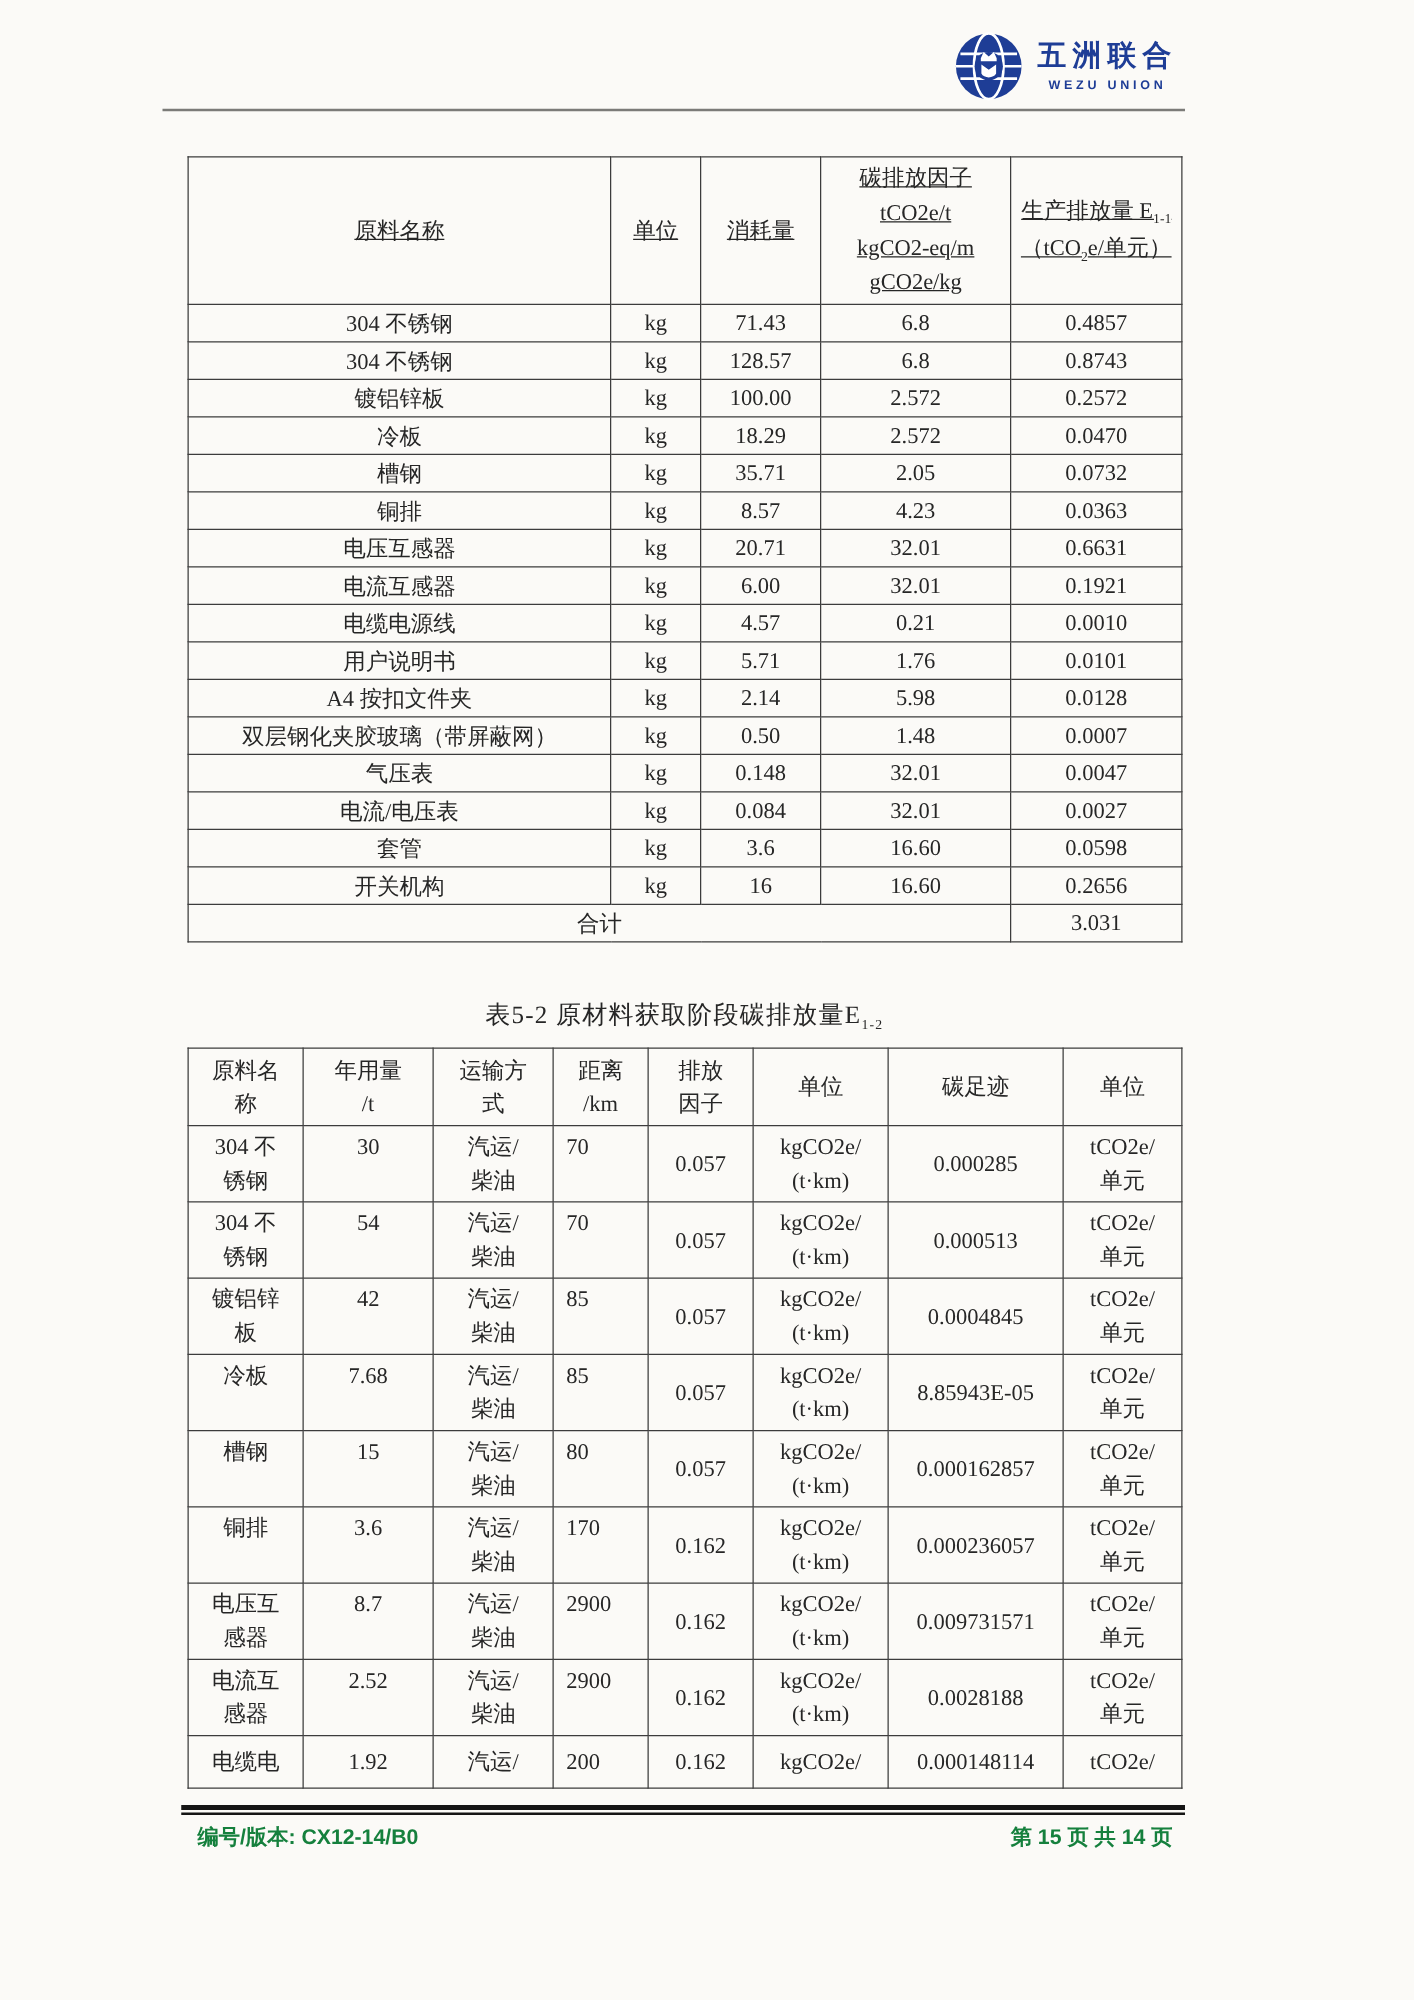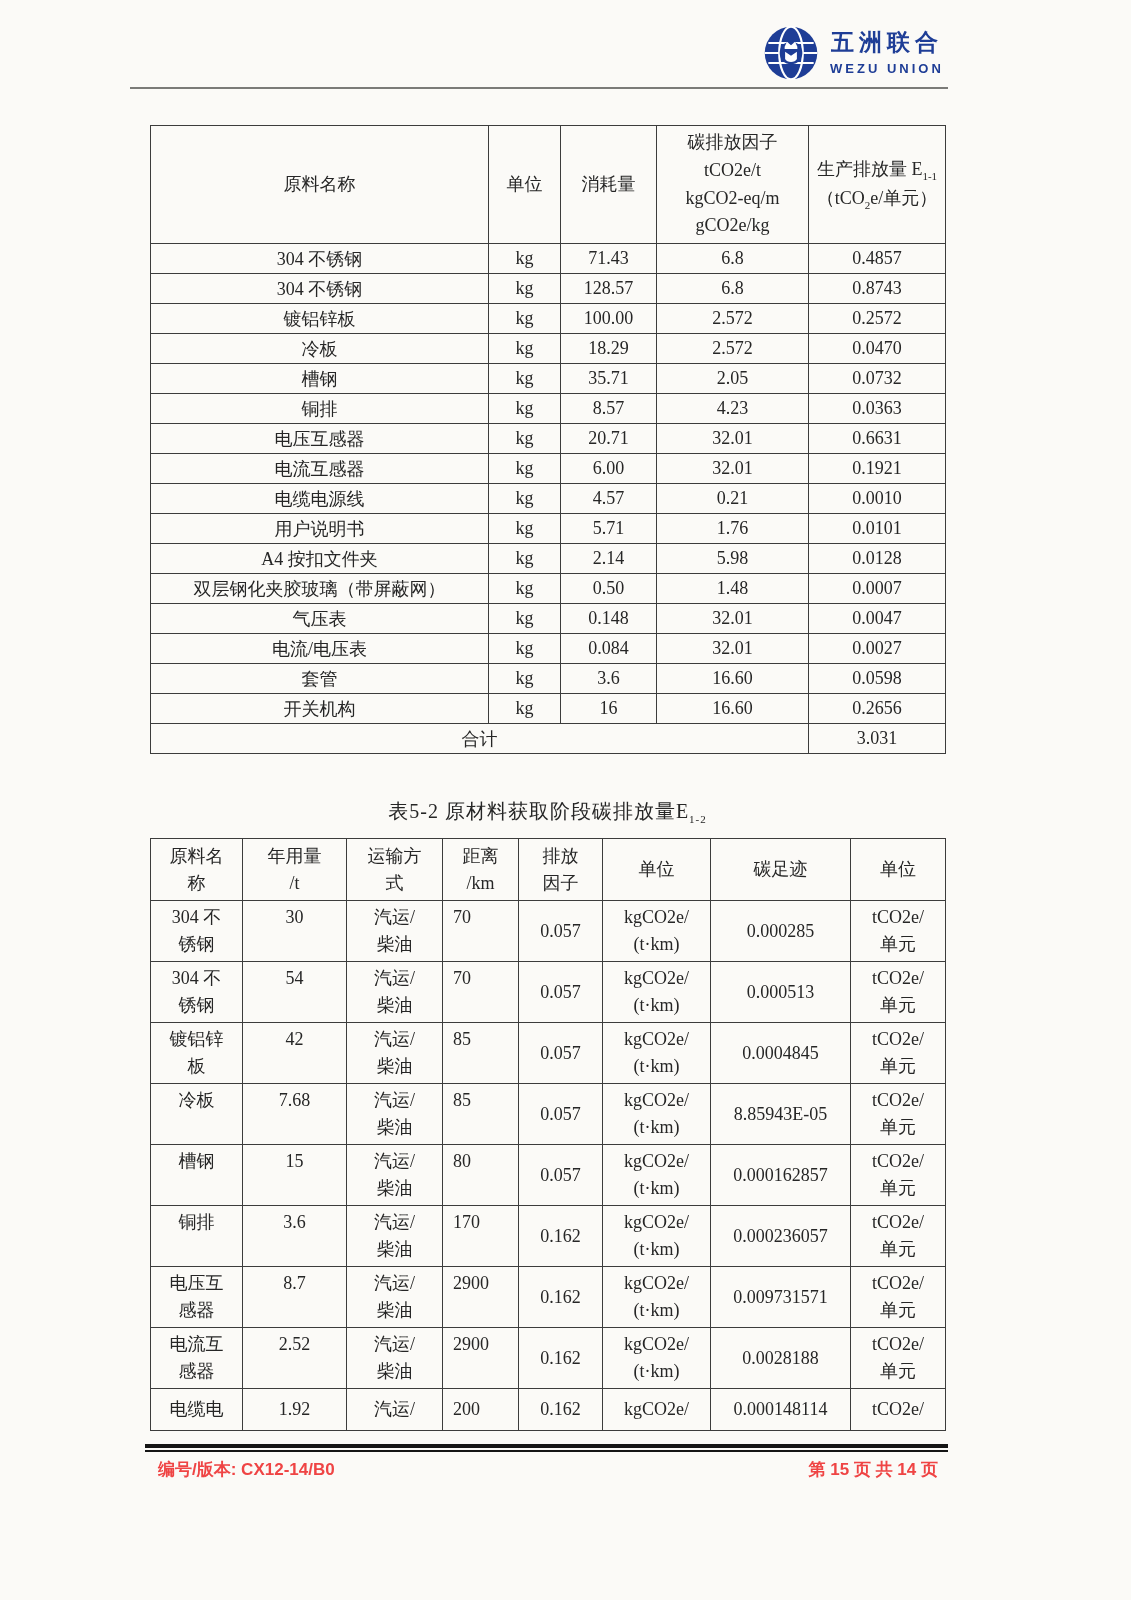--- a/index.html
+++ b/index.html
@@ -11,37 +11,37 @@
 
   
   .logo { position:absolute; top:24px; left:762px; display:flex; align-items:center; gap:10px; }
   .logo-text { display:flex; flex-direction:column; align-items:center; }
   .brand-cn {
     font-family:"Liberation Sans","DejaVu Sans",sans-serif; font-weight:bold;
     font-size:23px; letter-spacing:5px; color:#1e3d96; line-height:1.1;
   }
   .brand-en {
     font-family:"Liberation Sans","DejaVu Sans",sans-serif; font-weight:bold;
-    font-size:13px; letter-spacing:3px; color:#1e3d96; margin-top:5px;
+    font-size:10px; letter-spacing:3px; color:#1e3d96; margin-top:5px;
   }
   .header-rule {
     position:absolute; top:87px; left:130px; width:818px; height:0;
     border-top:2px solid #7b7b78;
   }
 
   
   table { border-collapse:collapse; table-layout:fixed; }
   th, td { border:1.5px solid #3c3c3c; }
   th { font-weight:normal; }
 
   
   .t1 { position:absolute; left:150px; top:125px; width:795px; font-size:18px; }
   .t1 th, .t1 td { text-align:center; vertical-align:middle; padding:0 4px; }
   .t1 thead tr { height:118px; }
-  .t1 thead th { line-height:1.55; }
+  .t1 thead th { line-height:1.55;text-decoration:underline; }
   .t1 tbody tr, .t1 tfoot tr { height:30px; }
   sub { font-size:11px; }
 
   
   .caption {
     position:absolute; top:798px; left:150px; width:795px; text-align:center;
     font-size:20px; letter-spacing:1px;font-family:Liberation Serif, serif;
   }
 
   
@@ -60,21 +60,21 @@
 
   
   .footer-rule {
     position:absolute; left:145px; top:1444px; width:803px; height:2px;
     border-top:4px solid #151515; border-bottom:2px solid #151515;
   }
   .footer-text {
     position:absolute; top:1458px; left:158px; width:780px;
     display:flex; justify-content:space-between;
     font-family:"Liberation Sans","DejaVu Sans",sans-serif;
-    font-weight:bold; font-size:17px; color:#ef4444;
+    font-weight:bold; font-size:17px; color:#15803d;
   }
 </style>
 </head>
 <body>
 
 <div class="page">
 
   <div class="logo">
     <svg width="58" height="58" viewBox="0 0 64 64">
       <circle cx="32" cy="32" r="29" fill="#1e3d96"></circle>

